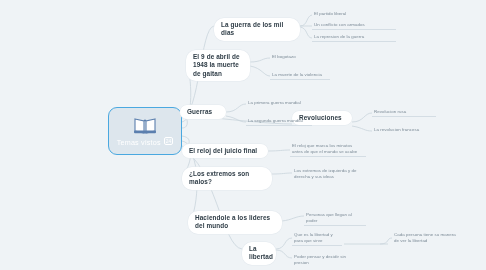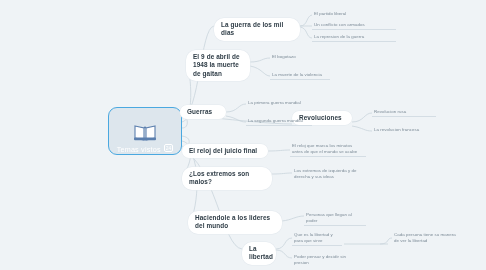--- a/index.html
+++ b/index.html
@@ -18,21 +18,21 @@
   .root{
     position:absolute;
     left:108px;top:107px;
     width:74px;height:48px;
     background:#dde6ed;
     border:1.6px solid #4aa8e0;
     border-radius:9px;
     box-sizing:border-box;
     display:flex;flex-direction:column;
     align-items:center;justify-content:flex-start;
-    padding-top:14px;
+    padding-top:7px;
   }
   .root .bookicon{width:24px;height:20px;}
   .root .rootlabel{
     font-size:7.2px;color:#ffffff;
     margin-top:3px;letter-spacing:.2px;
     white-space:nowrap;
   }
   .root .rootbadge{
     font-size:5px;color:#ffffff;
     border:.6px solid #ffffff;border-radius:2px;

